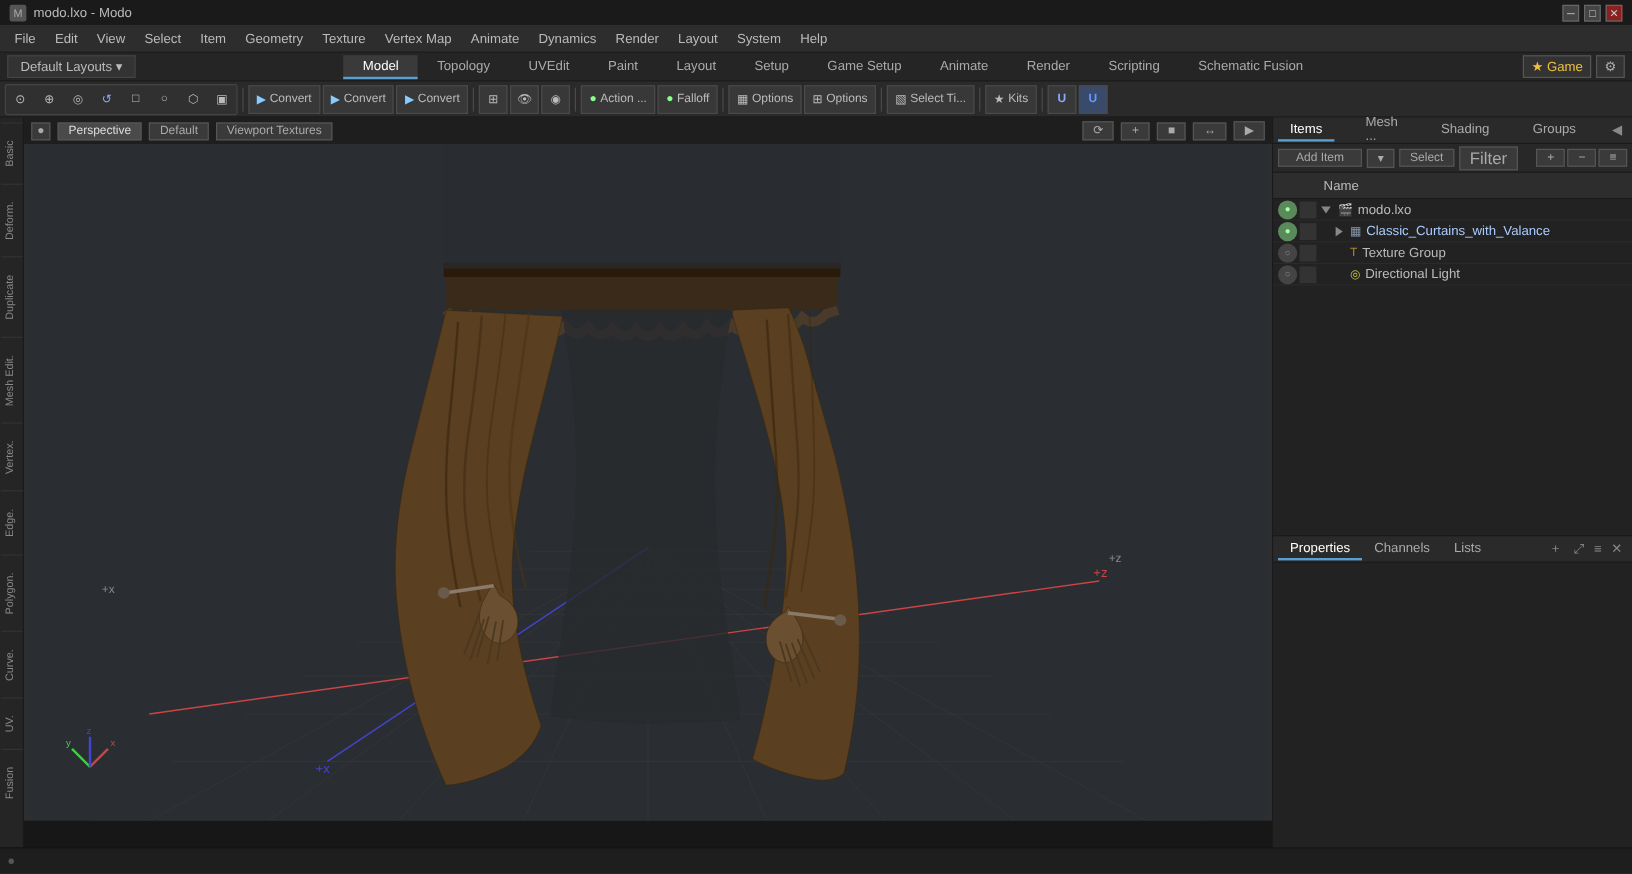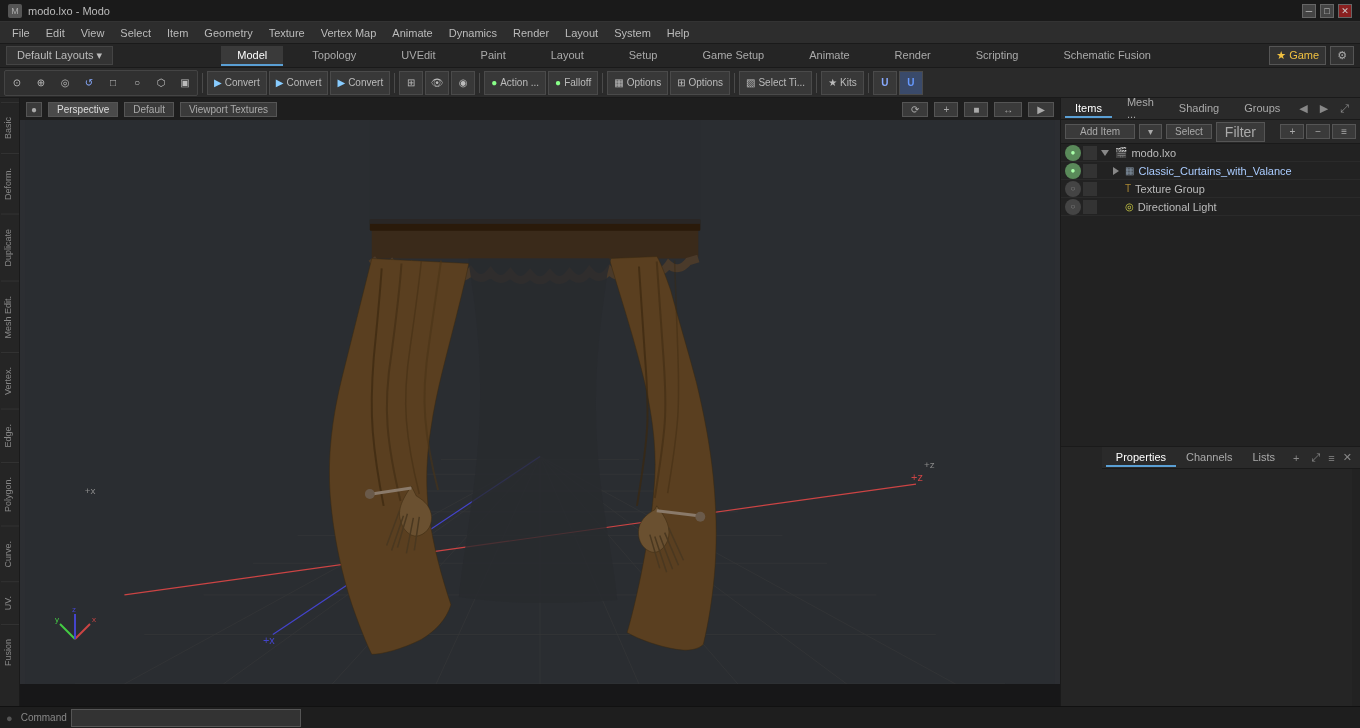--- a/index.html
+++ b/index.html
@@ -22,21 +22,21 @@
       border-bottom: 1px solid #1a1a1a; padding: 0 4px;
     }
     .menu-item { padding: 2px 8px; color: #bbb; font-size: 11px; cursor: pointer; white-space: nowrap; }
 
     
     #layout-bar {
       width: 100%; height: 24px; background: #252525; display: flex; align-items: center;
       border-bottom: 1px solid #1a1a1a;
     }
     #layout-selector { padding: 2px 10px; color: #bbb; font-size: 11px; background: #333; border: 1px solid #444; margin: 2px 6px; cursor: pointer; }
-    .layout-tabs { display: flex; flex: 1; justify-content: center; gap: 13px; }
+    .layout-tabs { display: flex; flex: 1; justify-content: center; gap: 0; }
     .layout-tab { padding: 3px 16px; font-size: 11px; color: #aaa; cursor: pointer; border: none; background: transparent; }
     .layout-tab.active { color: #fff; background: #3a3a3a; border-bottom: 2px solid #5a9fd4; }
     #layout-right { display: flex; align-items: center; gap: 4px; padding-right: 6px; }
     #star-only { color: #f0c040; font-size: 11px; padding: 2px 6px; background: #333; border: 1px solid #555; cursor: pointer; }
     #gear-btn { padding: 2px 6px; background: #333; border: 1px solid #555; cursor: pointer; color: #aaa; }
 
     
     #toolbar {
       width: 100%; height: 30px; background: #2a2a2a; display: flex; align-items: center;
       border-bottom: 1px solid #1a1a1a; padding: 0 4px; gap: 2px;
@@ -105,21 +105,21 @@
 
     
     #right-panel {
       width: 300px; background: #252525; border-left: 1px solid #1a1a1a;
       display: flex; flex-direction: column;
     }
 
     
     #right-tabs {
       height: 22px; background: #2a2a2a; display: flex; align-items: center;
-      border-bottom: 1px solid #1a1a1a; padding: 0 4px; gap: 5px;
+      border-bottom: 1px solid #1a1a1a; padding: 0 4px; gap: 16px;
     }
     .right-tab { padding: 2px 10px; font-size: 11px; color: #aaa; cursor: pointer; border-bottom: 2px solid transparent; }
     .right-tab.active { color: #fff; border-bottom-color: #5a9fd4; }
     .right-tab-controls { margin-left: auto; display: flex; gap: 4px; color: #666; font-size: 11px; }
     .right-tab-btn { padding: 0 4px; cursor: pointer; color: #888; }
 
     
     #item-toolbar {
       height: 24px; background: #282828; display: flex; align-items: center;
       padding: 0 4px; gap: 4px; border-bottom: 1px solid #1a1a1a;
@@ -139,21 +139,21 @@
     .scene-eye { width: 16px; height: 16px; background: #444; border-radius: 50%; margin-right: 2px; display: flex; align-items: center; justify-content: center; font-size: 8px; color: #888; cursor: pointer; }
     .scene-eye.active { background: #5a8a5a; color: #afa; }
     .scene-lock { width: 14px; height: 14px; background: #333; margin-right: 4px; display: flex; align-items: center; justify-content: center; font-size: 8px; color: #666; }
     .scene-name { font-size: 11px; color: #bbb; display: flex; align-items: center; gap: 4px; }
     .scene-indent-1 { margin-left: 12px; }
     .scene-indent-2 { margin-left: 24px; }
     .arrow-right { display: inline-block; width: 0; height: 0; border-top: 4px solid transparent; border-bottom: 4px solid transparent; border-left: 6px solid #888; margin-right: 2px; }
     .arrow-down { display: inline-block; width: 0; height: 0; border-left: 4px solid transparent; border-right: 4px solid transparent; border-top: 6px solid #888; margin-right: 2px; }
 
     
-    #props-panel { height: 260px; background: #252525; border-top: 1px solid #1a1a1a; display: flex; flex-direction: column; align-items: flex-end; }
+    #props-panel { height: 260px; background: #252525; border-top: 1px solid #1a1a1a; display: flex; flex-direction: column; }
     #props-tabs { height: 22px; background: #2a2a2a; display: flex; align-items: center; padding: 0 4px; gap: 0; border-bottom: 1px solid #1a1a1a; }
     .props-tab { padding: 2px 10px; font-size: 11px; color: #aaa; cursor: pointer; border-bottom: 2px solid transparent; }
     .props-tab.active { color: #fff; border-bottom-color: #5a9fd4; }
     .props-add-btn { margin-left: auto; padding: 0 8px; color: #888; cursor: pointer; }
     .props-expand-btn { padding: 0 4px; color: #888; cursor: pointer; }
     #props-content { flex: 1; background: #222; padding: 4px; }
 
     
     #statusbar {
       width: 100%; height: 22px; background: #1e1e1e; display: flex; align-items: center;
@@ -432,20 +432,25 @@
       <button class="item-tool-btn">▾</button>
       <button class="item-tool-btn">Select</button>
       <button class="item-filter-btn">Filter</button>
       <div class="item-toolbar-right">
         <button class="item-tool-btn">+</button>
         <button class="item-tool-btn">−</button>
         <button class="item-tool-btn">≡</button>
       </div>
     </div>
 
+    <div id="scene-items">
+      <div class="scene-col-eye"></div>
+      <div class="scene-col-eye"></div>
+      <div class="scene-col-name">Name</div>
+    </div>
 
     <div id="scene-tree">
 
       <div class="scene-row">
         <div class="scene-eye active">●</div>
         <div class="scene-lock"></div>
         <div class="scene-name">
           <span class="arrow-down"></span>
           <span style="font-size:10px;color:#aaa;">🎬</span>
           <span>modo.lxo</span>
@@ -495,17 +500,13 @@
       <div id="props-content">
         
       </div>
     </div>
 
   </div>
 </div>
 
 <div id="statusbar">
   <span style="color:#555;">●</span>
-  <div id="command-area">
-    <span id="command-label">Command</span>
-    <input id="command-input" type="text" placeholder="" style="">
-  </div>
 </div>
 
 </body></html>

